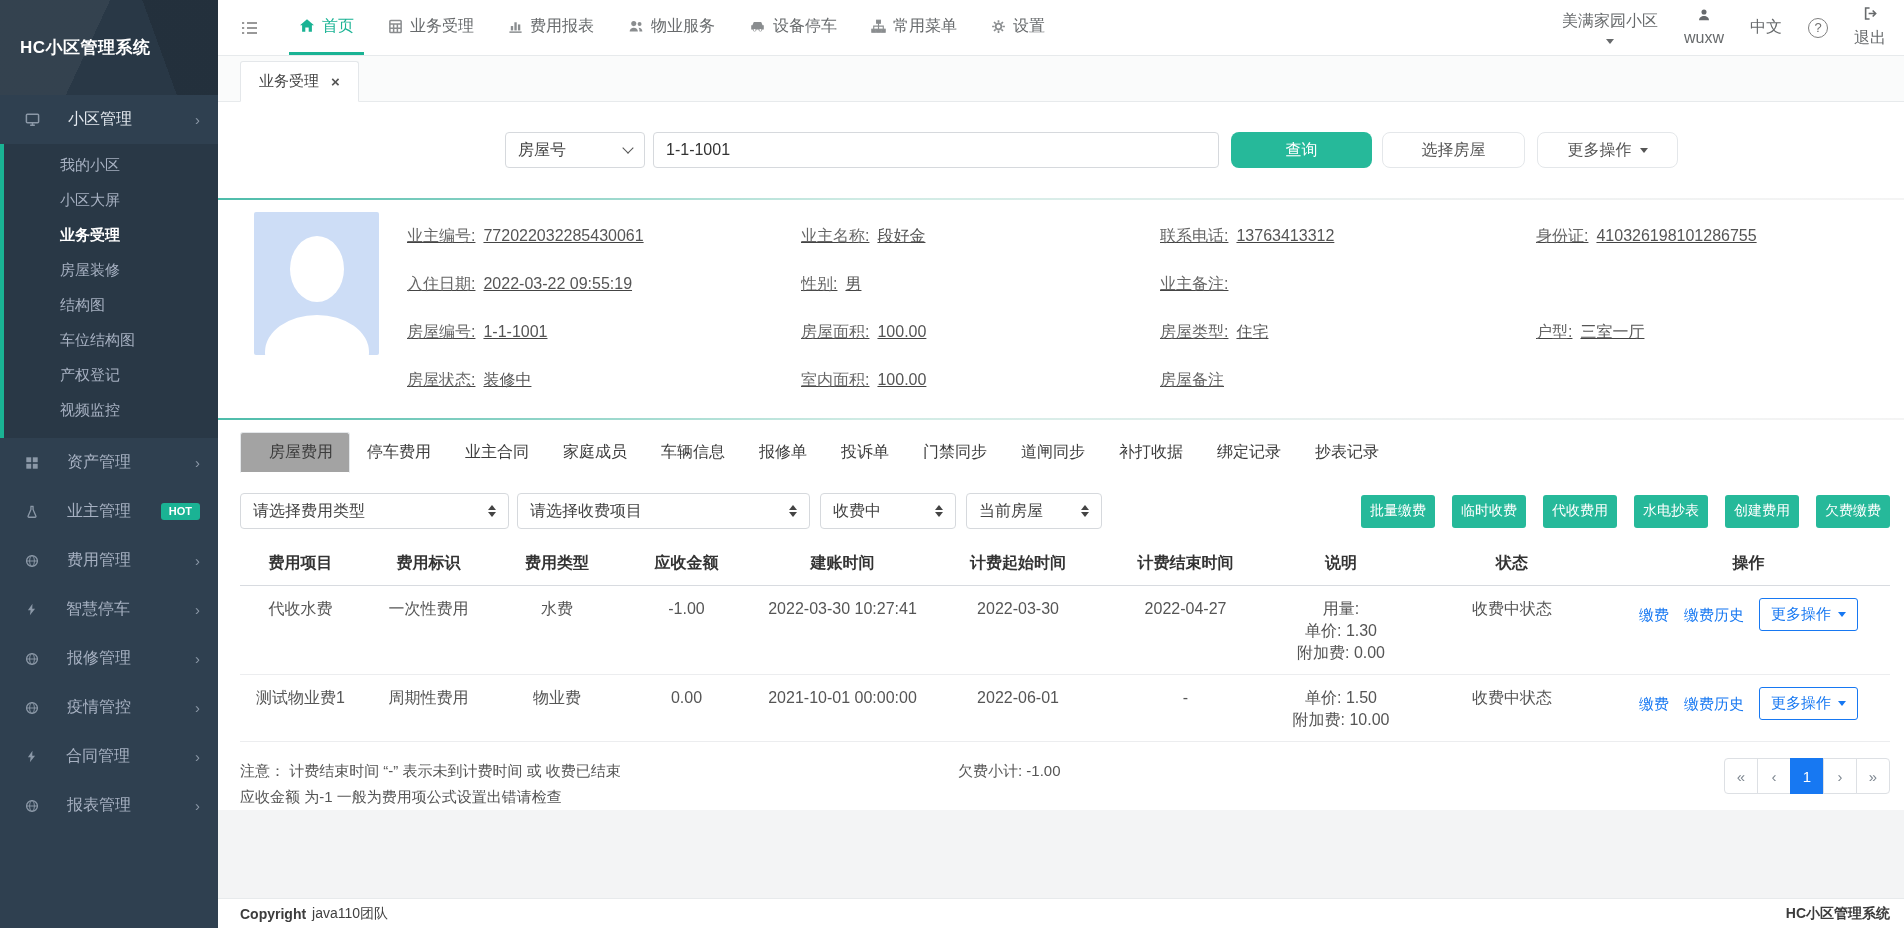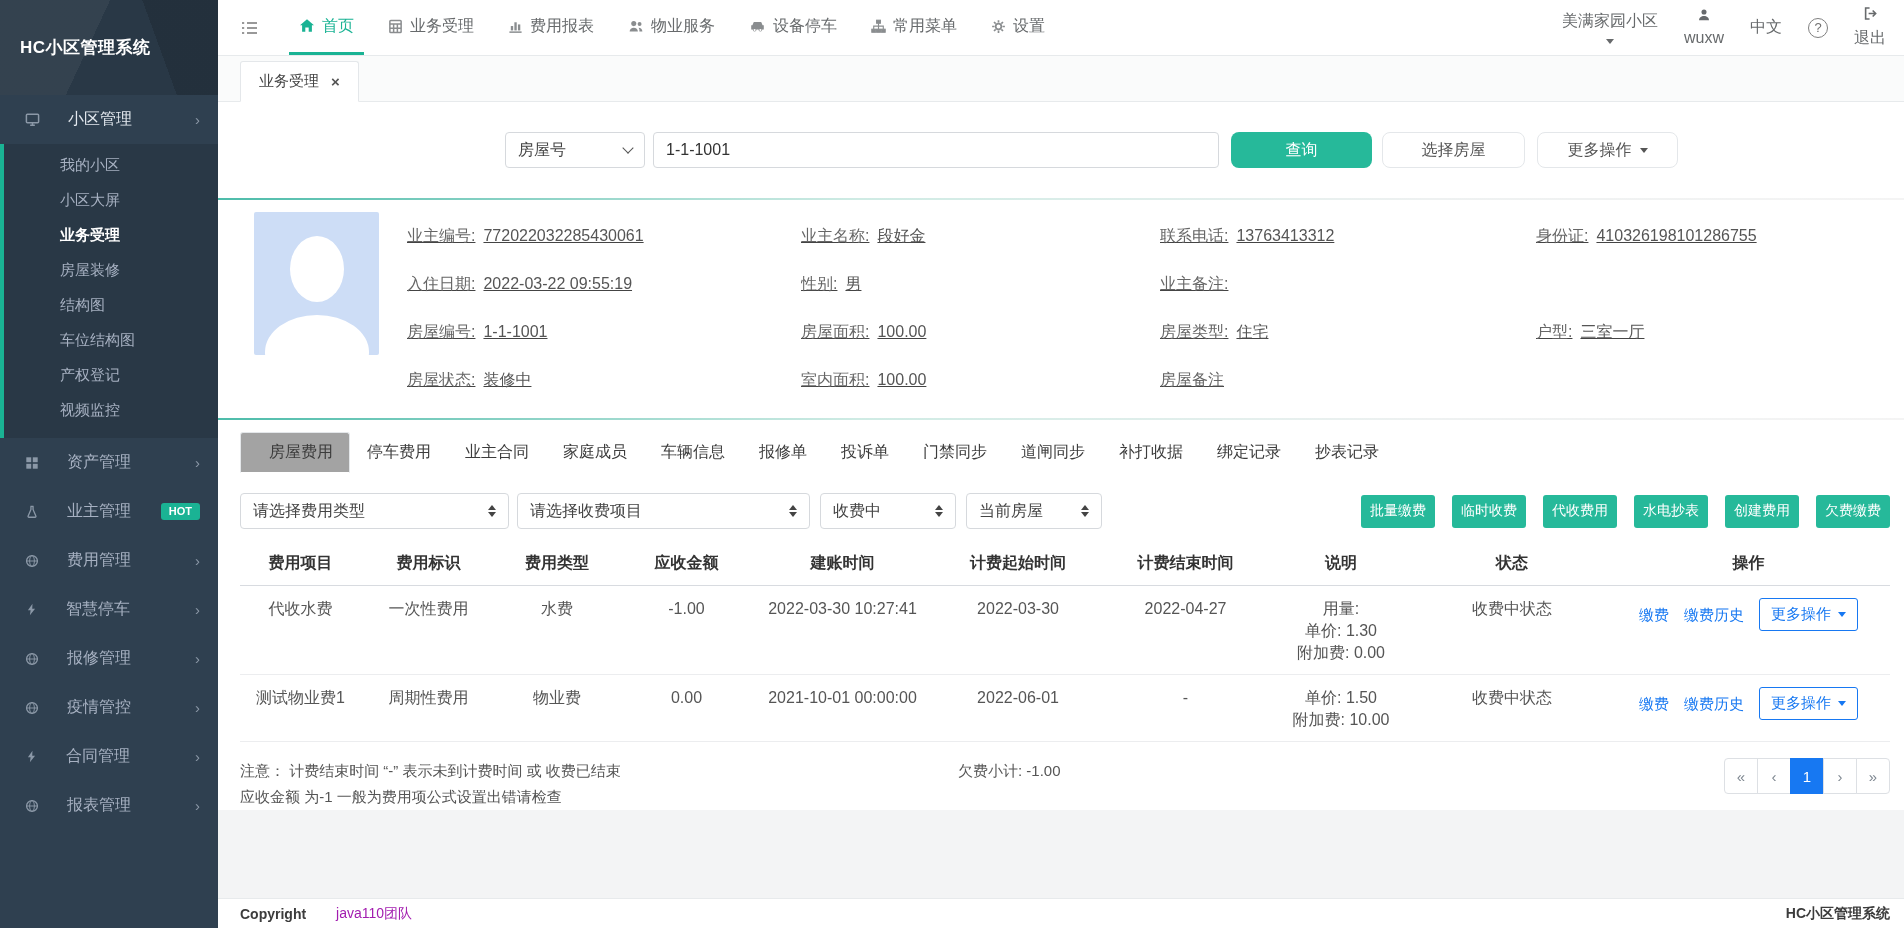--- a/index.html
+++ b/index.html
@@ -101,21 +101,21 @@
   .arrears{font-size:15px;color:#555;margin-left:128px;line-height:26px;}
   .pagination{margin-left:auto;display:flex;}
   .page-btn{min-width:34px;height:36px;border:1px solid #dde0e4;margin-left:-1px;display:flex;align-items:center;justify-content:center;background:#fff;color:#7e8790;font-size:15px;cursor:pointer;}
   .page-btn:first-child{border-radius:4px 0 0 4px;margin-left:0;}
   .page-btn:last-child{border-radius:0 4px 4px 0;}
   .page-btn.active{background:var(--blue,#1778f2);border-color:var(--blue,#1778f2);color:#fff;}
 
   .gray-gap{flex:1;background:#f3f4f5;}
   .footer{height:30px;background:#fff;border-top:1px solid #e7eaec;display:flex;align-items:center;padding:0 14px 0 22px;font-size:14px;flex:none;}
   .footer .copy{font-weight:bold;color:#3c3c3c;margin-right:6px;}
-  .footer .team{color:#a21caf;margin-left:24px;}
+  .footer .team{color:#404040;}
   .footer .right{margin-left:auto;font-weight:bold;color:#3c3c3c;}
 </style>
 </head>
 <body>
 
 <aside class="sidebar">
   <div class="logo">HC小区管理系统</div>
 
   <div class="side-item parent-active">
     <span class="ic">

